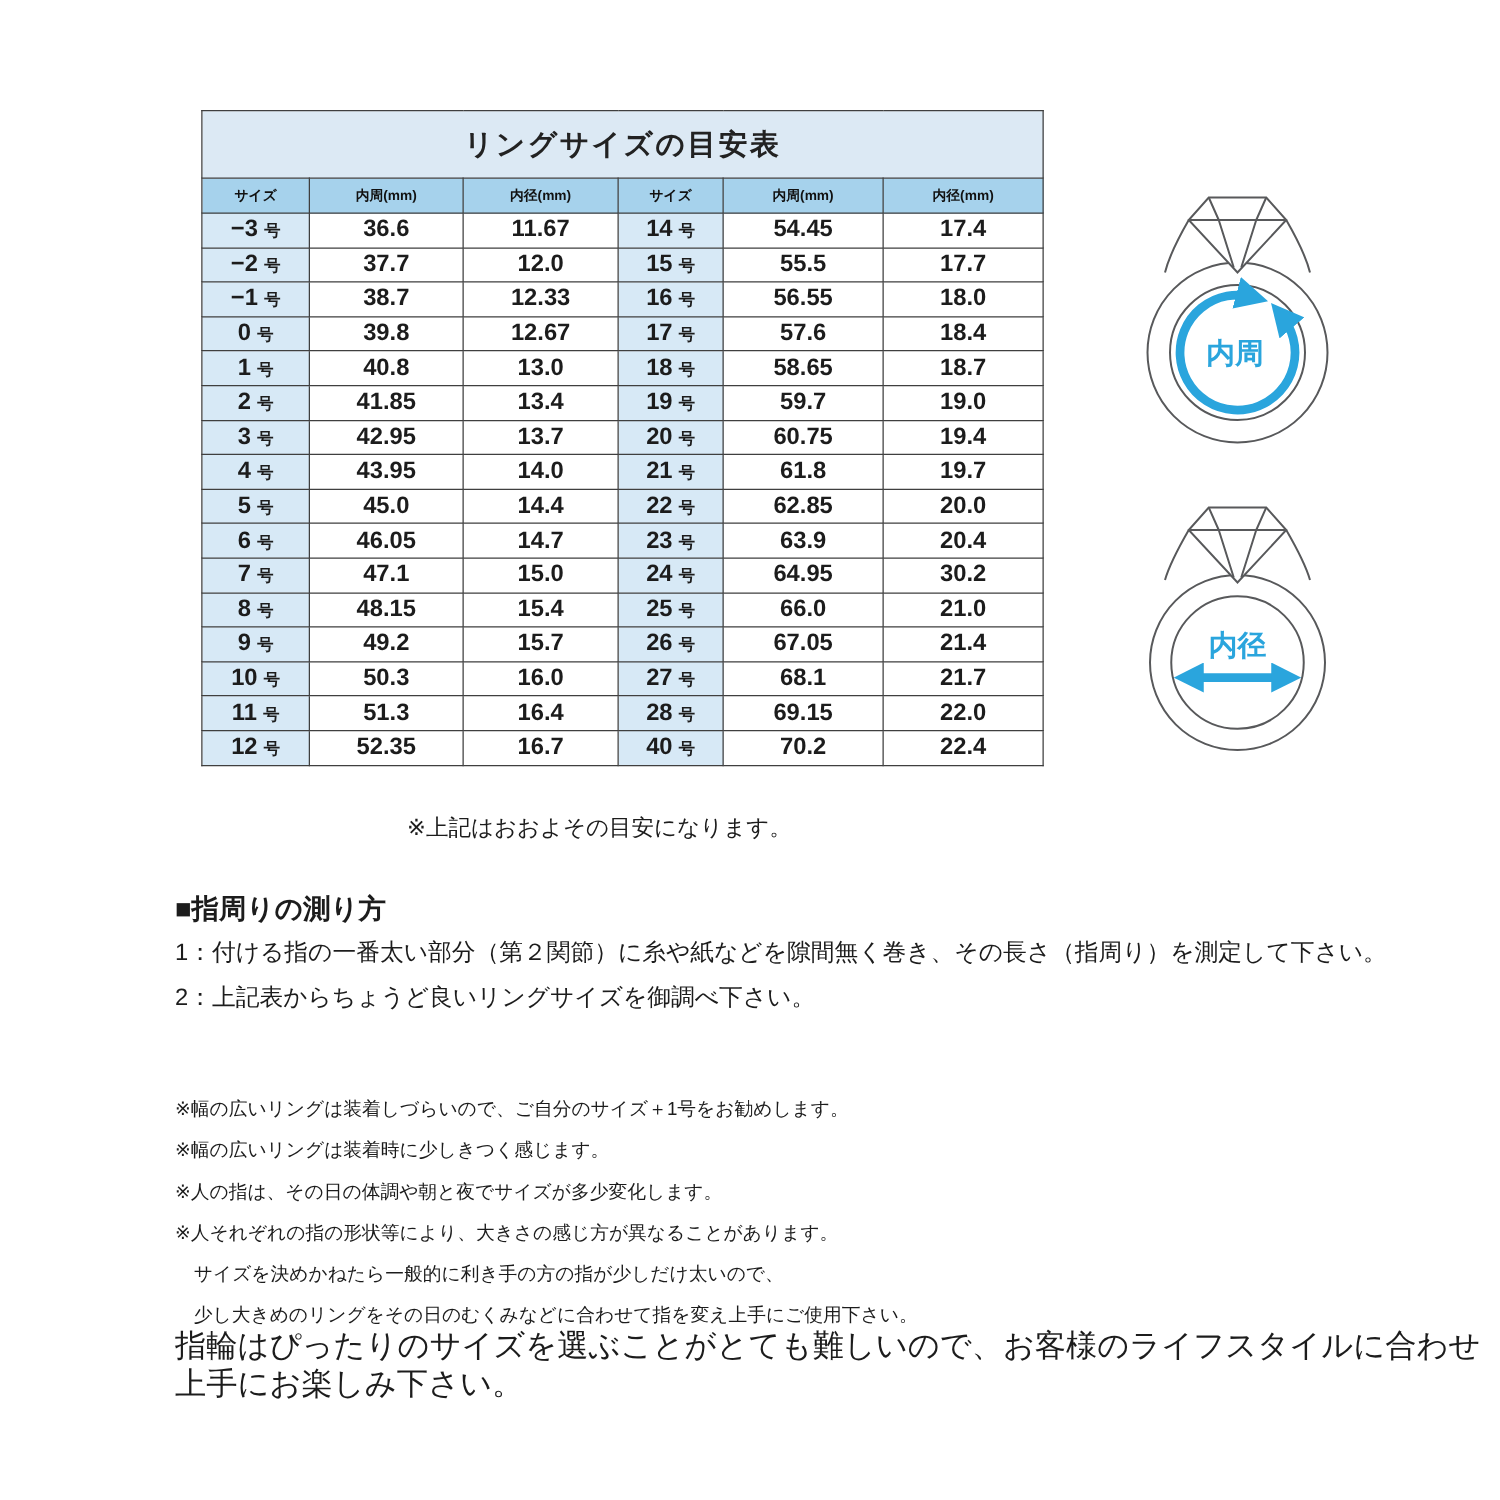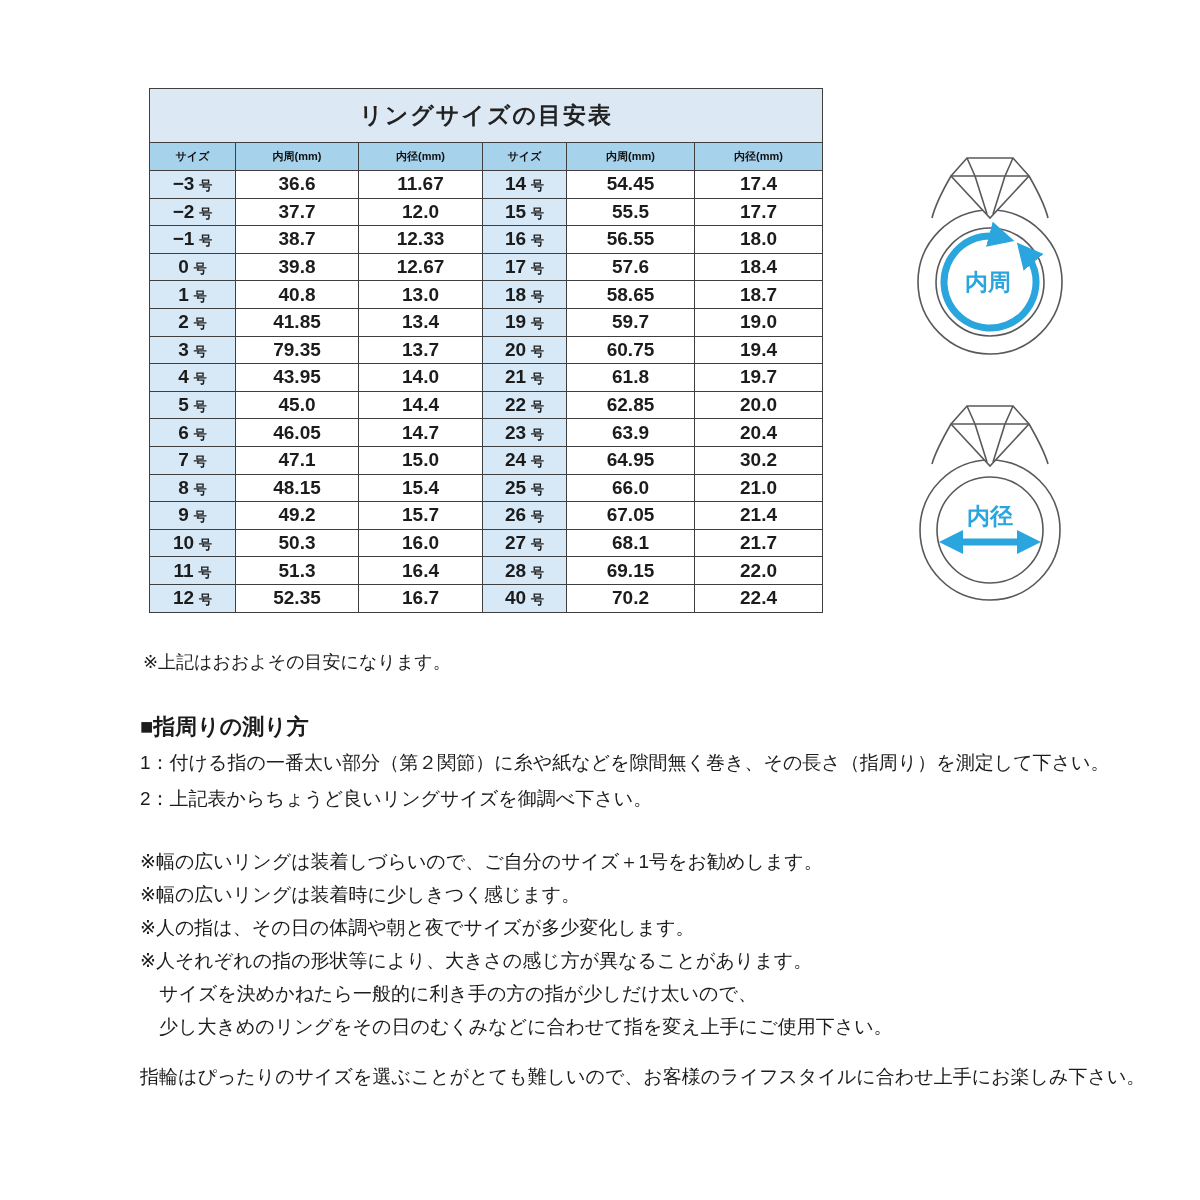--- a/index.html
+++ b/index.html
@@ -13,59 +13,59 @@
   }
   *{box-sizing:border-box;}
   html,body{margin:0;padding:0;}
   body{
     width:1200px;height:1200px;background:#ffffff;position:relative;
     font-family:"Liberation Sans","DejaVu Sans",sans-serif;color:var(--ink);
     overflow:hidden;
   }
 
   
-  .table-wrap{position:absolute;left:149px;top:88px;width:673px;}
+  .table-wrap{position:absolute;left:161px;top:88px;width:673px;}
   table.ring-table{border-collapse:collapse;width:100%;table-layout:fixed;}
   table.ring-table th,table.ring-table td{
     border:1px solid var(--grid);text-align:center;vertical-align:middle;padding:0;
   }
   .title-row th{
     height:54px;background:var(--title-bg);
     font-size:23px;font-weight:bold;letter-spacing:2px;color:#222;
   }
   .head-row th{
     height:28px;background:var(--header-bg);
     font-size:11px;font-weight:bold;color:#111;
   }
   td.num-cell{height:27.6px;font-size:19px;font-weight:600;background:#fff;}
   td.size-cell{height:27.6px;background:var(--size-col-bg);font-weight:bold;}
   td.size-cell .sz-num{font-size:19px;}
   td.size-cell .sz-suffix{font-size:13px;margin-left:5px;}
 
   .table-note{
     position:absolute;left:143px;top:650px;width:673px;
-    text-align:left;font-size:18px;font-weight:500;
+    text-align:center;font-size:18px;font-weight:500;
   }
 
   
   .section-heading{
     position:absolute;left:140px;top:712px;
     font-size:22px;font-weight:bold;
   }
   .steps-block{
     position:absolute;left:140px;top:745px;width:1000px;
     font-size:19px;line-height:36px;font-weight:500;
   }
   .tips-block{
-    position:absolute;left:140px;top:845px;width:1000px;
-    font-size:19px;line-height:33px;font-weight:500;
+    position:absolute;left:140px;top:871px;width:1000px;
+    font-size:15px;line-height:33px;font-weight:500;
   }
   .footer-line{
     position:absolute;left:140px;top:1062px;width:1060px;
-    font-size:19px;line-height:30px;font-weight:500;
+    font-size:25px;line-height:30px;font-weight:500;
   }
 
   
   .ring-illo{position:absolute;width:170px;height:225px;}
   .ring-illo.circumference{left:905px;top:152px;}
   .ring-illo.diameter{left:905px;top:400px;}
   .outline{stroke:var(--line-gray);stroke-width:1.6;fill:none;}
   .outline-fill{stroke:var(--line-gray);stroke-width:1.6;fill:#fff;}
   .blue-stroke{stroke:var(--accent-blue);fill:none;}
   .arrow-fill{fill:var(--accent-blue);}
@@ -144,21 +144,21 @@
         <tr>
           <td class="size-cell"><span class="sz-num">2</span><span class="sz-suffix">号</span></td>
           <td class="num-cell">41.85</td>
           <td class="num-cell">13.4</td>
           <td class="size-cell"><span class="sz-num">19</span><span class="sz-suffix">号</span></td>
           <td class="num-cell">59.7</td>
           <td class="num-cell">19.0</td>
         </tr>
         <tr>
           <td class="size-cell"><span class="sz-num">3</span><span class="sz-suffix">号</span></td>
-          <td class="num-cell">79.35</td>
+          <td class="num-cell">42.95</td>
           <td class="num-cell">13.7</td>
           <td class="size-cell"><span class="sz-num">20</span><span class="sz-suffix">号</span></td>
           <td class="num-cell">60.75</td>
           <td class="num-cell">19.4</td>
         </tr>
         <tr>
           <td class="size-cell"><span class="sz-num">4</span><span class="sz-suffix">号</span></td>
           <td class="num-cell">43.95</td>
           <td class="num-cell">14.0</td>
           <td class="size-cell"><span class="sz-num">21</span><span class="sz-suffix">号</span></td>

